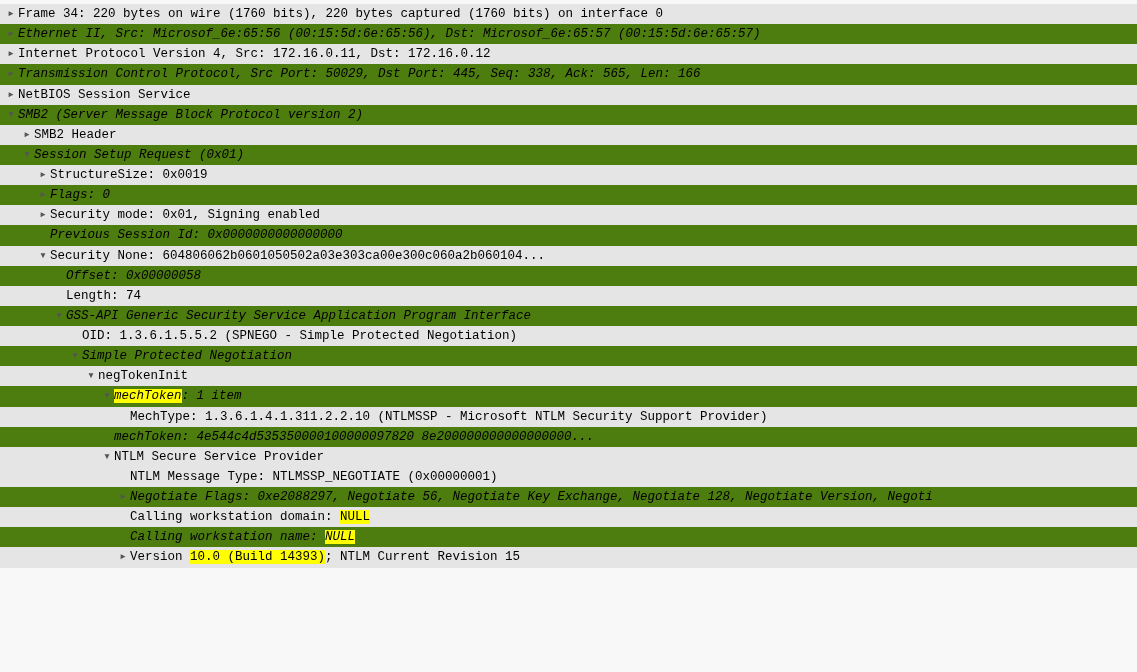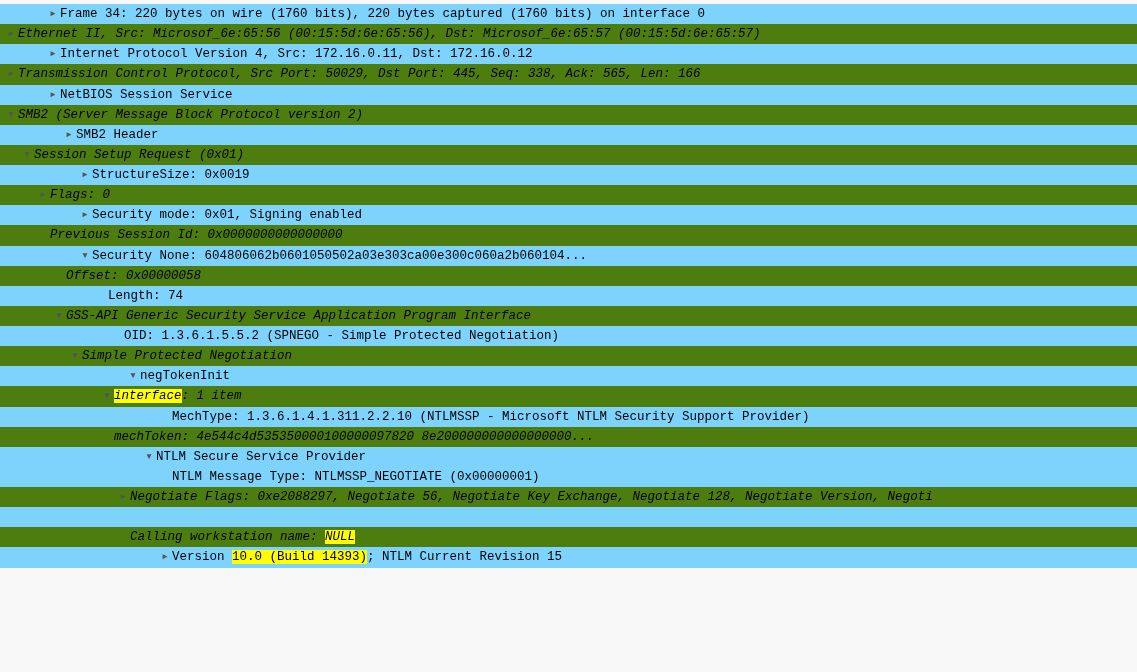--- a/index.html
+++ b/index.html
@@ -48,22 +48,21 @@
       flex: 1;
     }
     .highlight-yellow {
       background-color: #ffff00;
     }
     .bg-light {
       background: #4d7c0f;
       font-style: italic;
     }
     .bg-white {
-      background: #7dd3fc;
-      padding-left: 42px;
+      background: #e5e5e5;
     }
   </style>
 </head>
 <body>
 
 <div class="packet-tree">
 <div class="tree-line bg-white">
       <span class="indent" style="width: 4px;">&nbsp;</span>
       <span class="toggle collapsed"></span>
       <span class="line-text">Frame 34: 220 bytes on wire (1760 bits), 220 bytes captured (1760 bits) on interface 0</span>
@@ -154,21 +153,21 @@
       <span class="line-text">Simple Protected Negotiation</span>
     </div>
     <div class="tree-line bg-white">
       <span class="indent" style="width: 84px;">&nbsp;</span>
       <span class="toggle expanded"></span>
       <span class="line-text">negTokenInit</span>
     </div>
     <div class="tree-line bg-light">
       <span class="indent" style="width: 100px;">&nbsp;</span>
       <span class="toggle expanded"></span>
-      <span class="line-text"><span class="highlight-yellow">interface</span>: 1 item</span>
+      <span class="line-text"><span class="highlight-yellow">mechToken</span>: 1 item</span>
     </div>
     <div class="tree-line bg-white">
       <span class="indent" style="width: 116px;">&nbsp;</span>
       <span class="toggle leaf"></span>
       <span class="line-text">MechType: 1.3.6.1.4.1.311.2.2.10 (NTLMSSP - Microsoft NTLM Security Support Provider)</span>
     </div>
     <div class="tree-line bg-light">
       <span class="indent" style="width: 100px;">&nbsp;</span>
       <span class="toggle leaf"></span>
       <span class="line-text">mechToken: 4e544c4d535350000100000097820 8e200000000000000000...</span>
@@ -184,20 +183,21 @@
       <span class="line-text">NTLM Message Type: NTLMSSP_NEGOTIATE (0x00000001)</span>
     </div>
     <div class="tree-line bg-light">
       <span class="indent" style="width: 116px;">&nbsp;</span>
       <span class="toggle collapsed"></span>
       <span class="line-text">Negotiate Flags: 0xe2088297, Negotiate 56, Negotiate Key Exchange, Negotiate 128, Negotiate Version, Negoti</span>
     </div>
     <div class="tree-line bg-white">
       <span class="indent" style="width: 116px;">&nbsp;</span>
       <span class="toggle leaf"></span>
+      <span class="line-text">Calling workstation domain: <span class="highlight-yellow">NULL</span></span>
     </div>
     <div class="tree-line bg-light">
       <span class="indent" style="width: 116px;">&nbsp;</span>
       <span class="toggle leaf"></span>
       <span class="line-text">Calling workstation name: <span class="highlight-yellow">NULL</span></span>
     </div>
     <div class="tree-line bg-white">
       <span class="indent" style="width: 116px;">&nbsp;</span>
       <span class="toggle collapsed"></span>
       <span class="line-text">Version <span class="highlight-yellow">10.0 (Build 14393)</span>; NTLM Current Revision 15</span>

